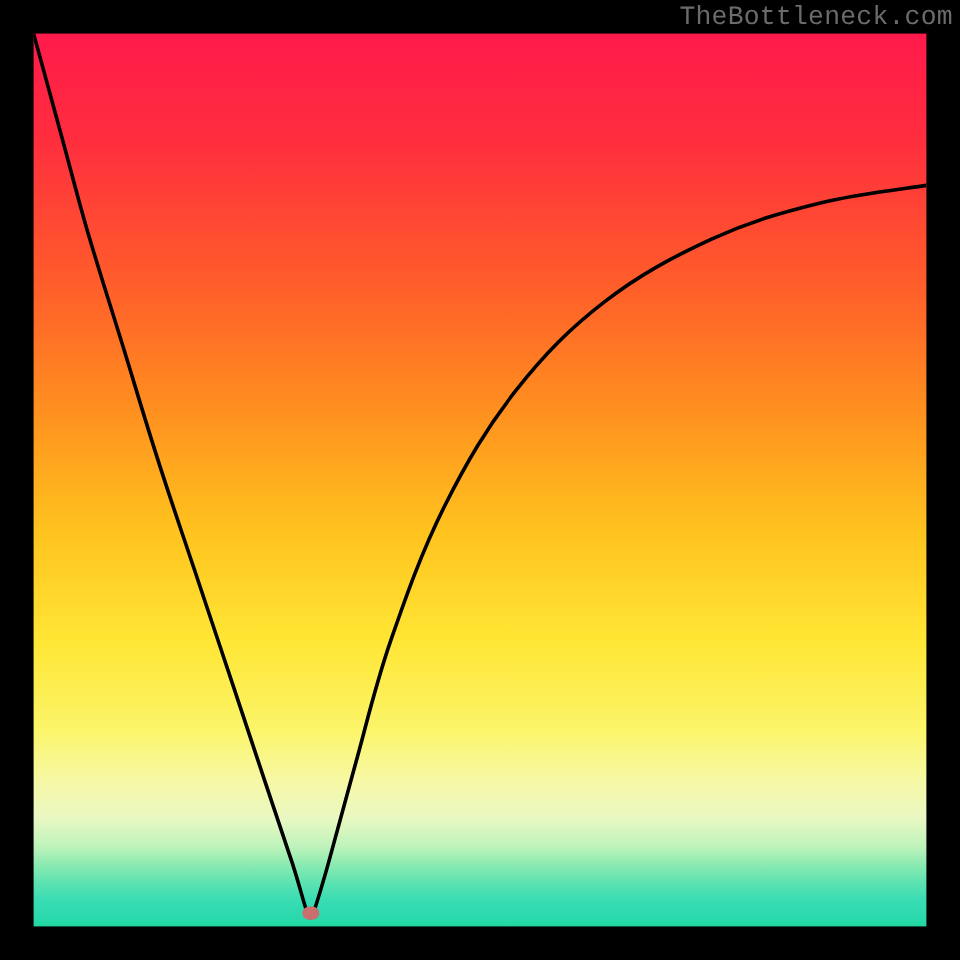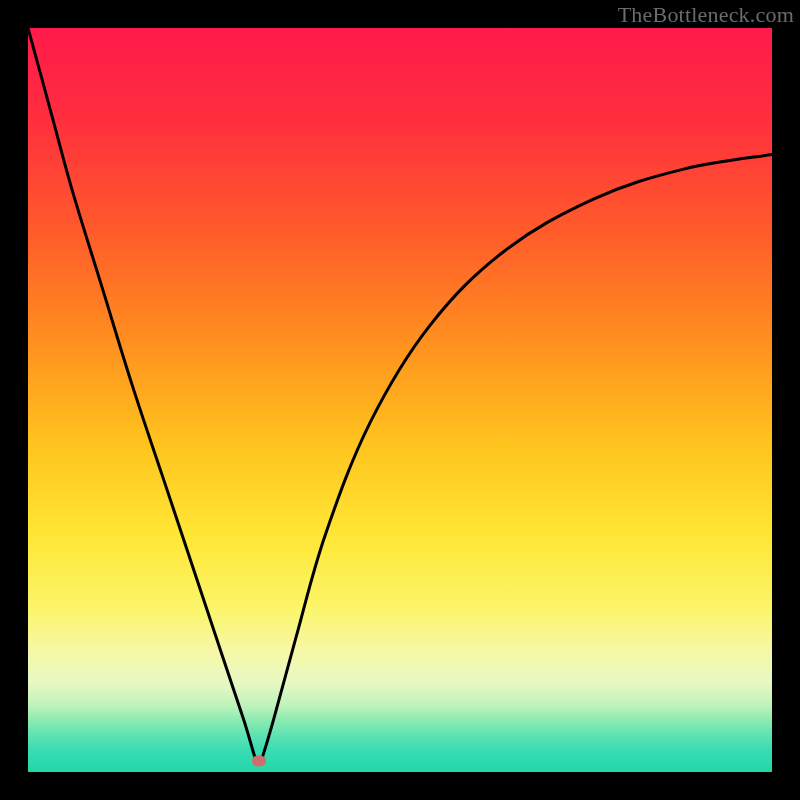--- a/index.html
+++ b/index.html
@@ -57,21 +57,21 @@
     height: 11px;
     border-radius: 6px / 5px;
     background: #cc6e6e;
     transform: translate(-50%, -50%);
   }
   .watermark {
     position: absolute;
     right: 6px;
     top: 2px;
     color: #6b6b6b;
-    font-family: Liberation Serif, serif;
+    font-family: Liberation Mono, monospace;
     font-size: 22px;
     letter-spacing: 0.2px;
     user-select: none;
   }
 </style>
 </head>
 <body>
 
 <div class="watermark">TheBottleneck.com</div>
 

